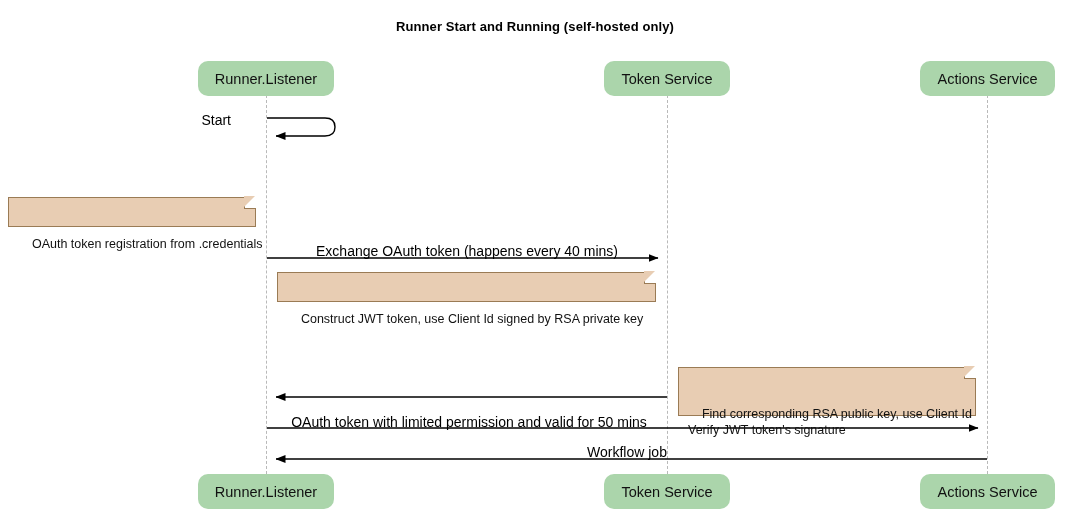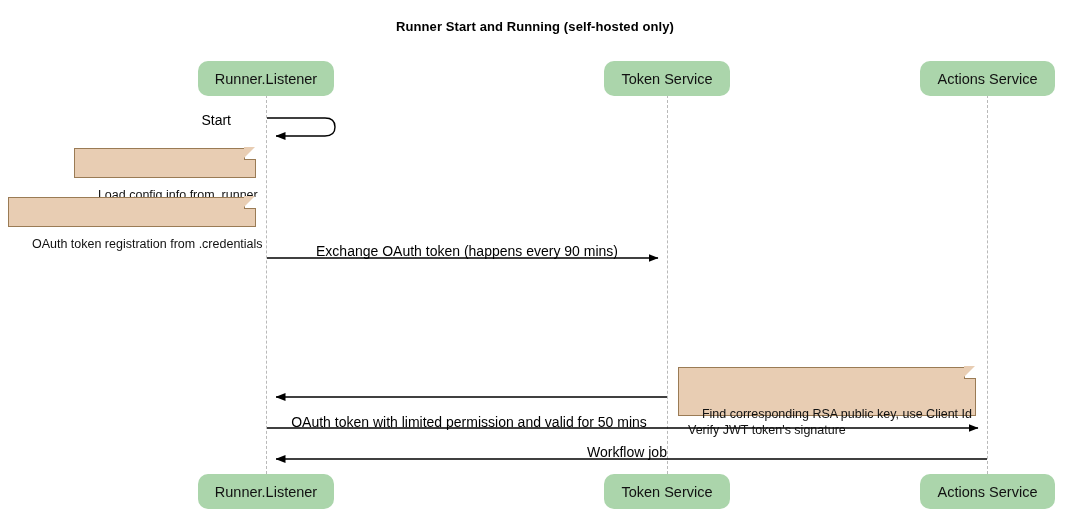--- a/index.html
+++ b/index.html
@@ -116,42 +116,42 @@
     <g>
       <line x1="987" y1="450" x2="276" y2="450" stroke="#000" stroke-width="1.4" marker-end="url(#ahL)"></line>
     </g>
   </svg>
 
   <div class="msglabel" style="left:231px;top:103px;transform:translateX(-100%);">
     <span>Start</span>
   </div>
 
   <div class="msglabel" style="left:467px;top:234px;transform:translateX(-50%);">
-    <span>Exchange OAuth token (happens every 90 mins)</span>
+    <span>Exchange OAuth token (happens every 40 mins)</span>
   </div>
 
   <div class="msglabel" style="left:469px;top:373px;transform:translateX(-50%);margin-top:32px;">
     <span>OAuth token with limited permission and valid for 50 mins</span>
   </div>
 
 
   <div class="msglabel" style="left:627px;top:435px;transform:translateX(-50%);">
     <span>Workflow job</span>
   </div>
 
-  <div class="note" style="left:74px;top:139px;width:182px;height:30px;">
-    <span class="fold"></span>
-    <span>Load config info from .runner</span>
-  </div>
 
   <div class="note" style="left:8px;top:188px;width:248px;height:30px;">
     <span class="fold"></span>
     <span>OAuth token registration from .credentials</span>
   </div>
 
+  <div class="note" style="left:277px;top:263px;width:379px;height:30px;">
+    <span class="fold"></span>
+    <span>Construct JWT token, use Client Id signed by RSA private key</span>
+  </div>
 
   <div class="note" style="left:678px;top:311px;width:298px;height:49px;margin-top:47px;">
     <span class="fold"></span>
     <span>Find corresponding RSA public key, use Client Id
 Verify JWT token's signature</span>
   </div>
 
 </div>
 
 </body></html>

